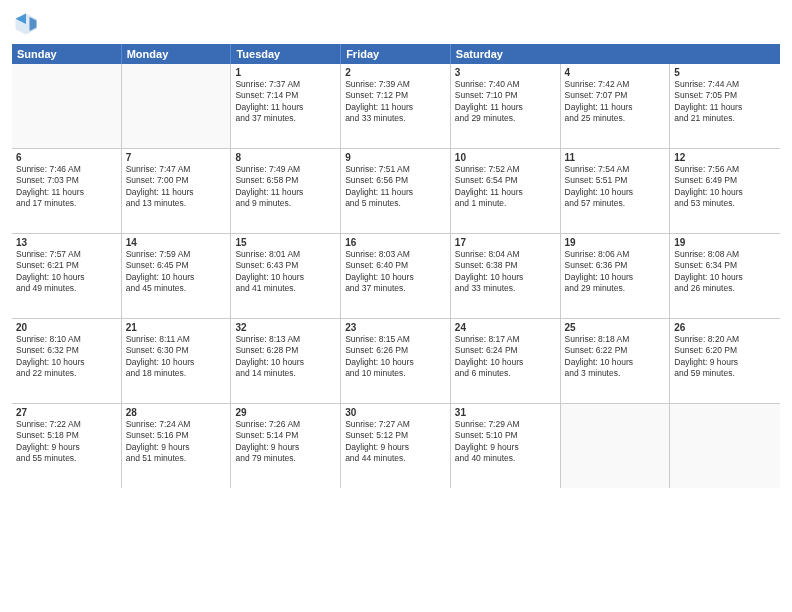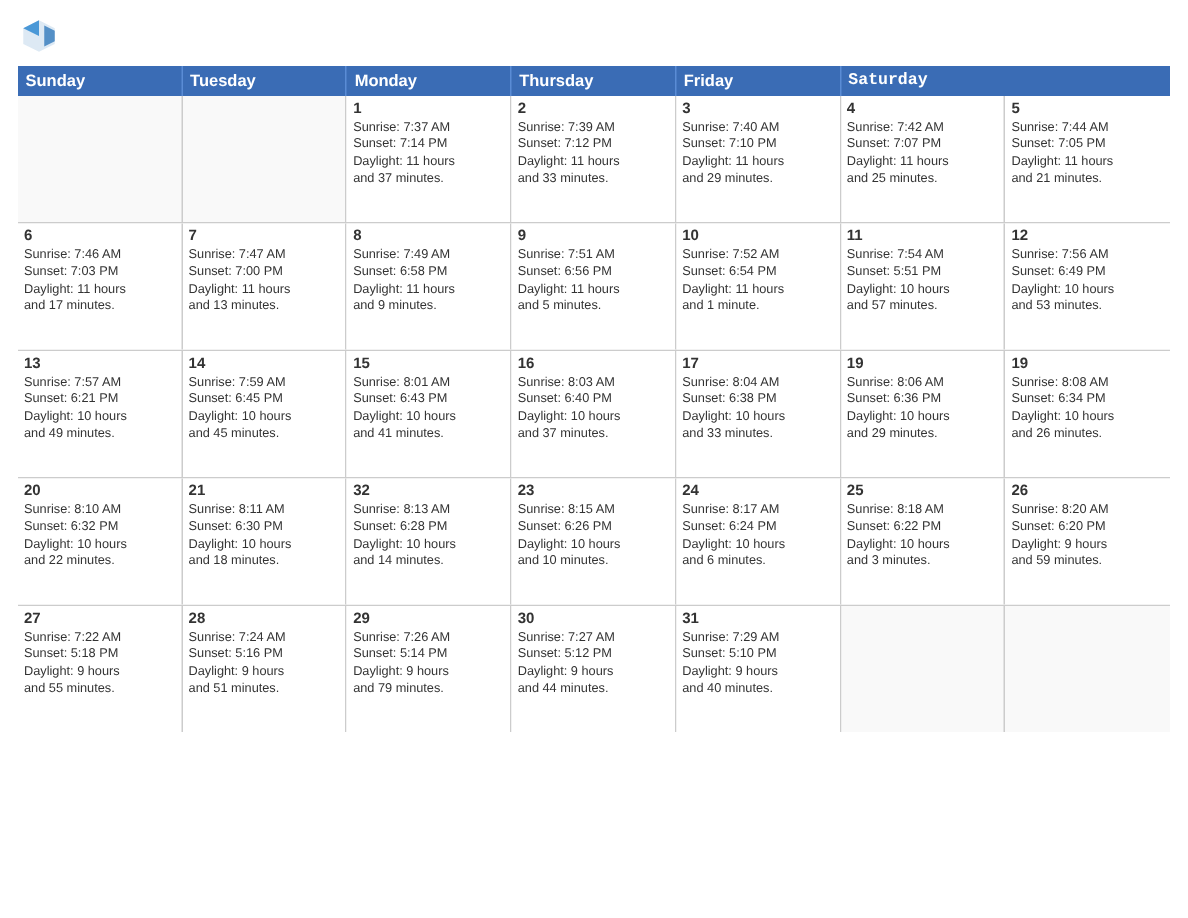--- a/index.html
+++ b/index.html
@@ -66,21 +66,21 @@
       background: #3a6cb5;
     }
     .cal-header-cell {
       color: #fff;
       font-size: 11px;
       font-weight: bold;
       padding: 4px 5px;
       text-align: left;
       border-right: 1px solid #5a8cd5;
     }
-    .cal-header-cell:last-child { border-right: none; font-family: Liberation Mono, monospace; }
+    .cal-header-cell:last-child { border-right: none; }
     .cal-body {
       display: flex;
       flex-direction: column;
       flex: 1;
     }
     .cal-row {
       display: grid;
       grid-template-columns: repeat(7, 1fr);
       flex: 1;
       border-bottom: 1px solid #ccc;
@@ -126,23 +126,22 @@
     </div>
     <div class="title-block">
       <h1></h1>
       <h2></h2>
     </div>
   </div>
 
   <div class="calendar">
     <div class="cal-header" id="cal-header">
         <div class="cal-header-cell">Sunday</div>
+        <div class="cal-header-cell">Monday</div>
         <div class="cal-header-cell">Tuesday</div>
-        <div class="cal-header-cell">Monday</div>
-        <div class="cal-header-cell">Thursday</div>
         <div class="cal-header-cell">Friday</div>
         <div class="cal-header-cell">Saturday</div>
       </div>
     <div class="cal-body" id="cal-body">
         <div class="cal-row">
           <div class="cal-cell empty"></div>
           <div class="cal-cell empty"></div>
           <div class="cal-cell">
             <span class="day-num">1</span>
             <span class="cell-line">Sunrise: 7:37 AM</span>

